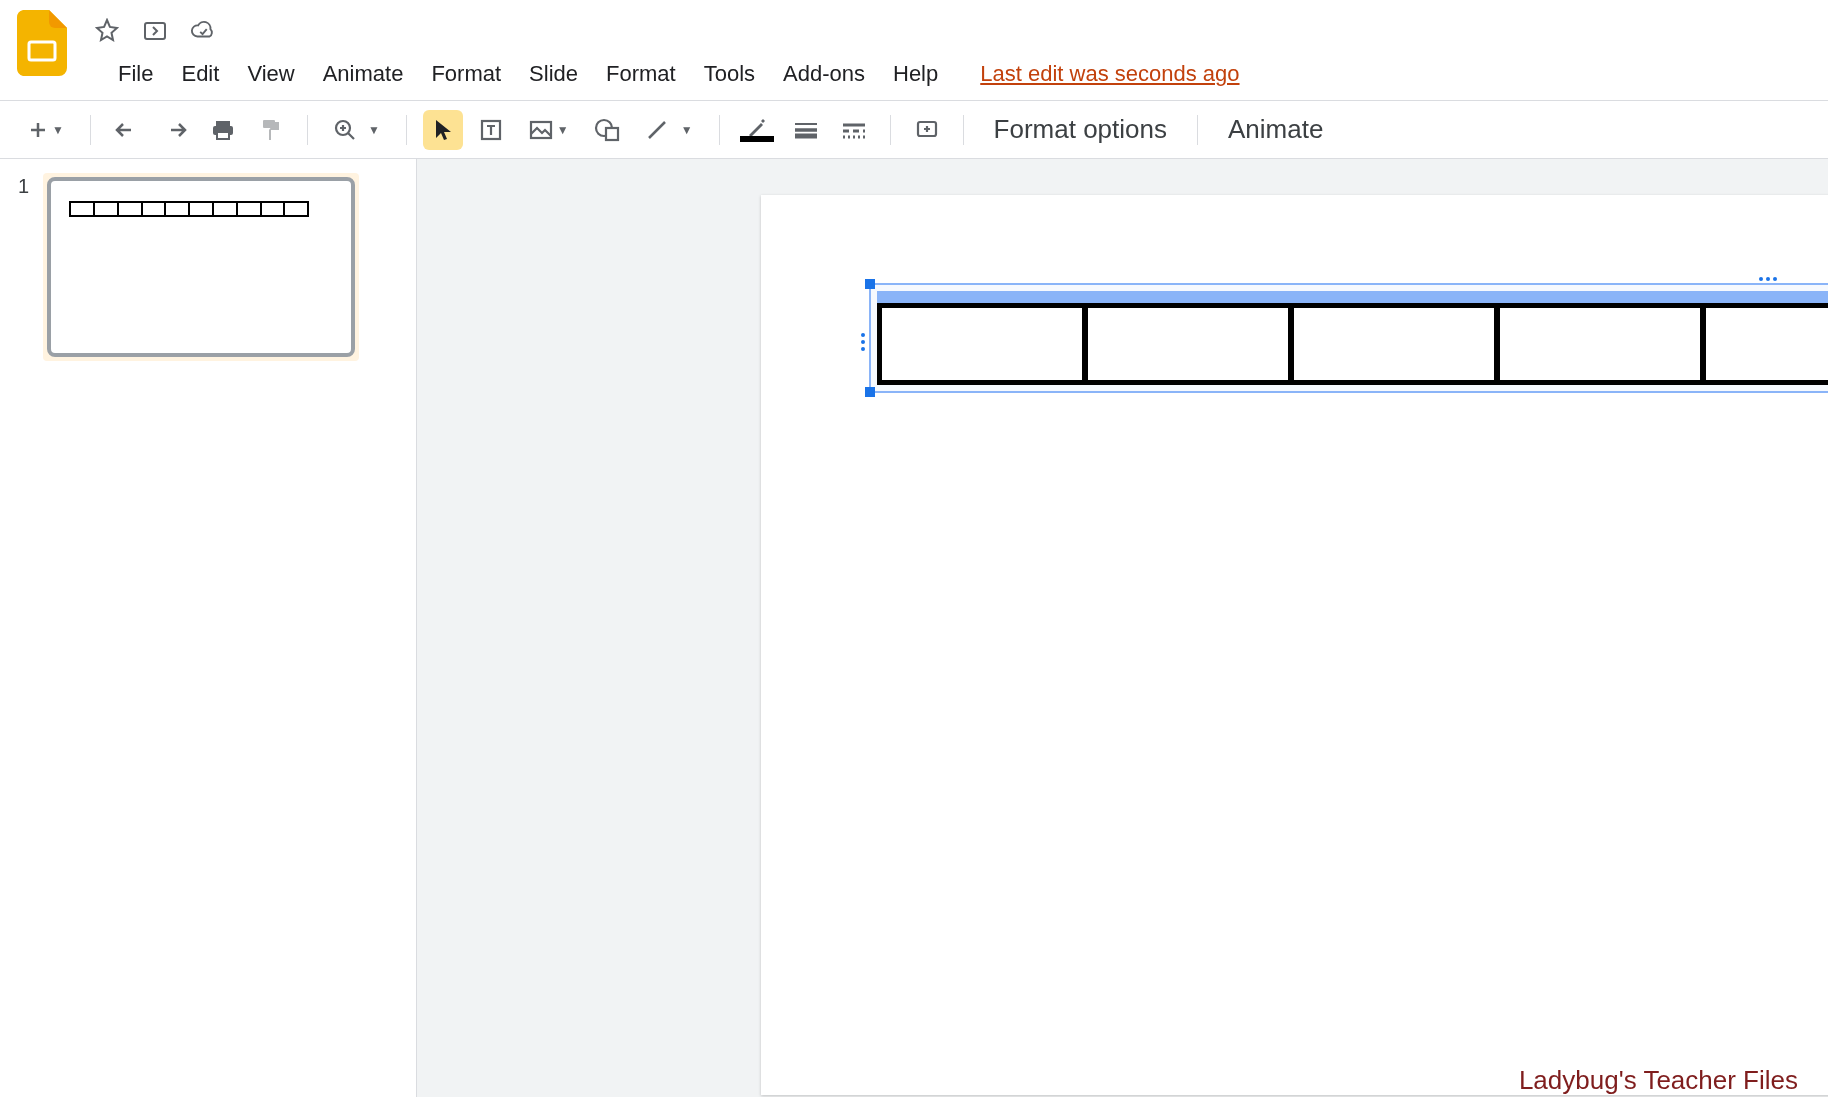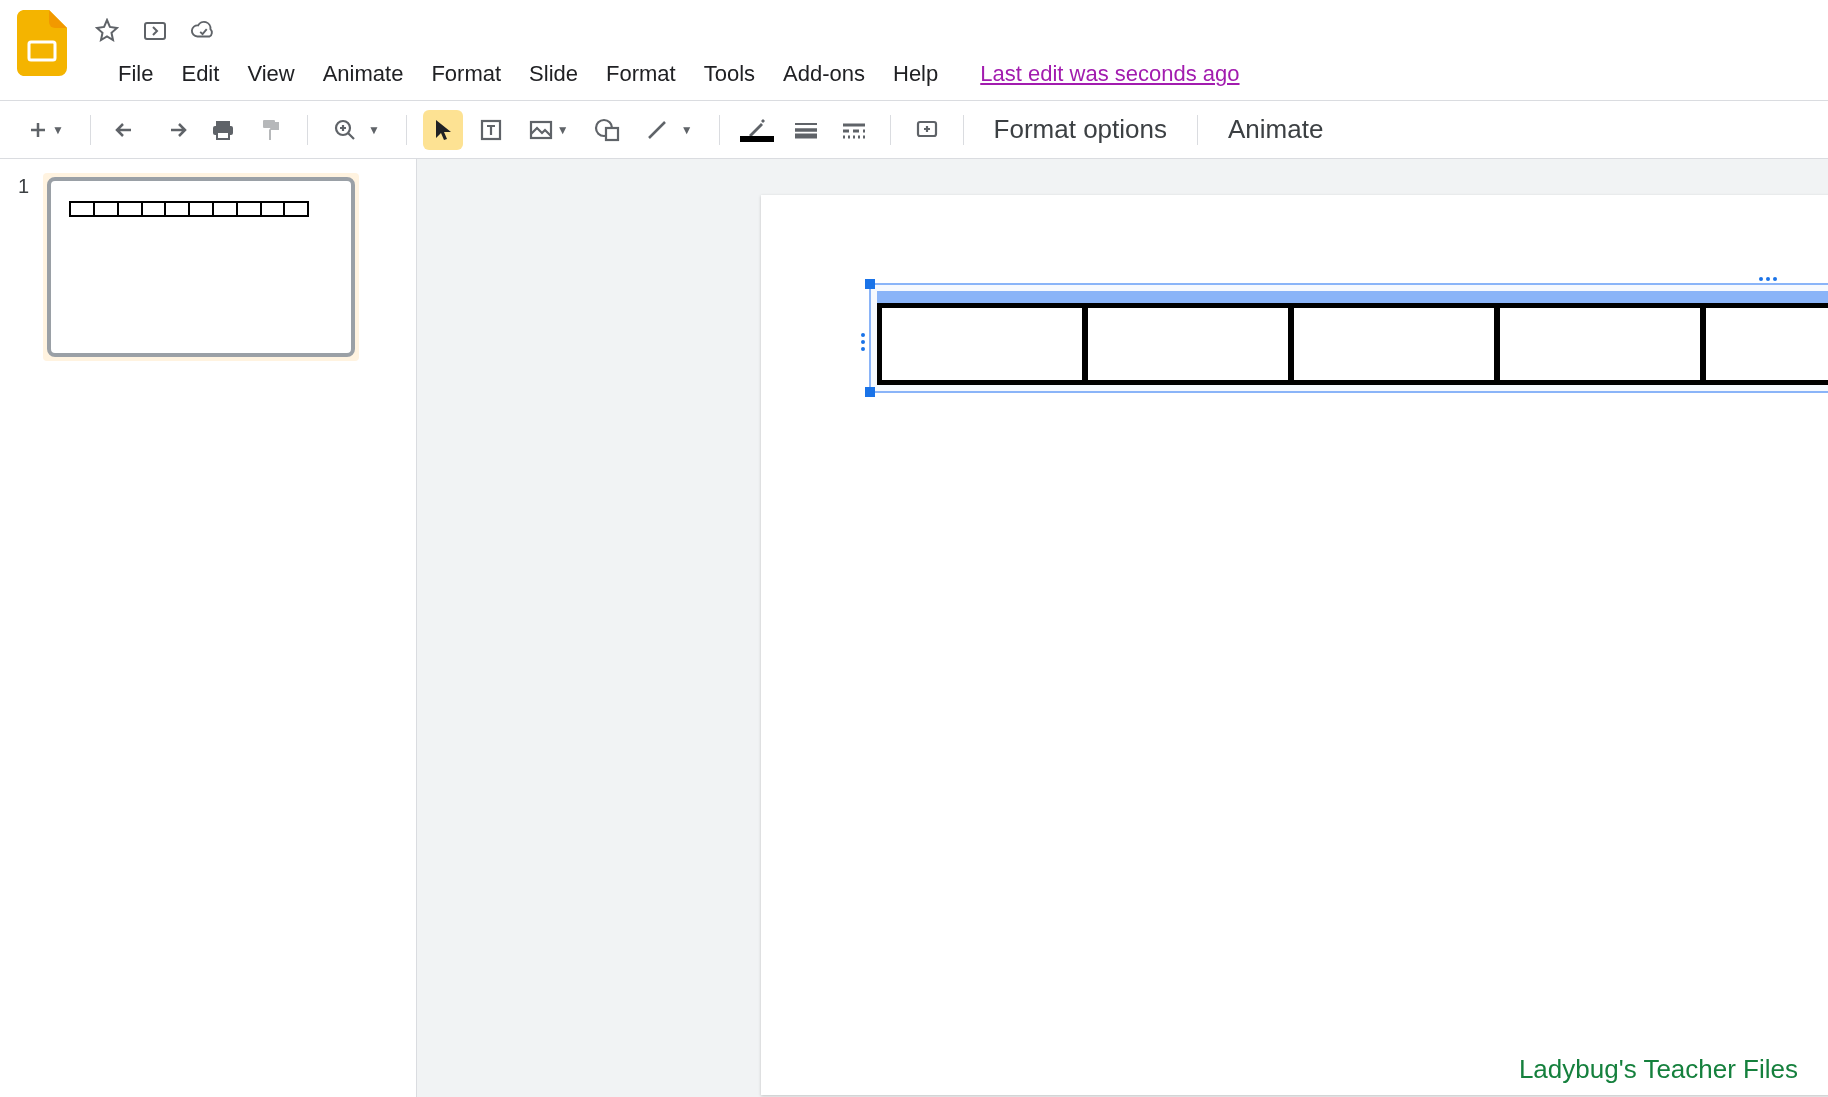--- a/index.html
+++ b/index.html
@@ -55,21 +55,21 @@
   .menu-item {
     font-size: 22px;
     color: #202124;
     padding: 4px 14px;
     cursor: pointer;
     border-radius: 4px;
   }
   .menu-item:first-child { padding-left: 4px; }
   .last-edit {
     font-size: 22px;
-    color: #a21caf;
+    color: #c2410c;
     text-decoration: underline;
     margin-left: 28px;
     cursor: pointer;
   }
 
   .header-divider {
     border-bottom: 1px solid #dadce0;
     margin-top: 6px;
   }
 
@@ -194,23 +194,23 @@
     border:5px solid #000;
     height:82px;
     background:#fff;
   }
   .nl-table div { flex:1; border-left:6px solid #000; }
   .nl-table div:first-child { border-left:none; }
 
   
   .watermark {
     position:absolute;
-    right:30px; bottom:20px;
+    right:30px; bottom:9px;
     font-size:26px;
-    color:#15803d;
+    color:#7f1d1d;
   }
 
   svg { display:block; }
 </style>
 </head>
 <body>
 
 <div class="title-area">
 
   <div class="app-logo">

